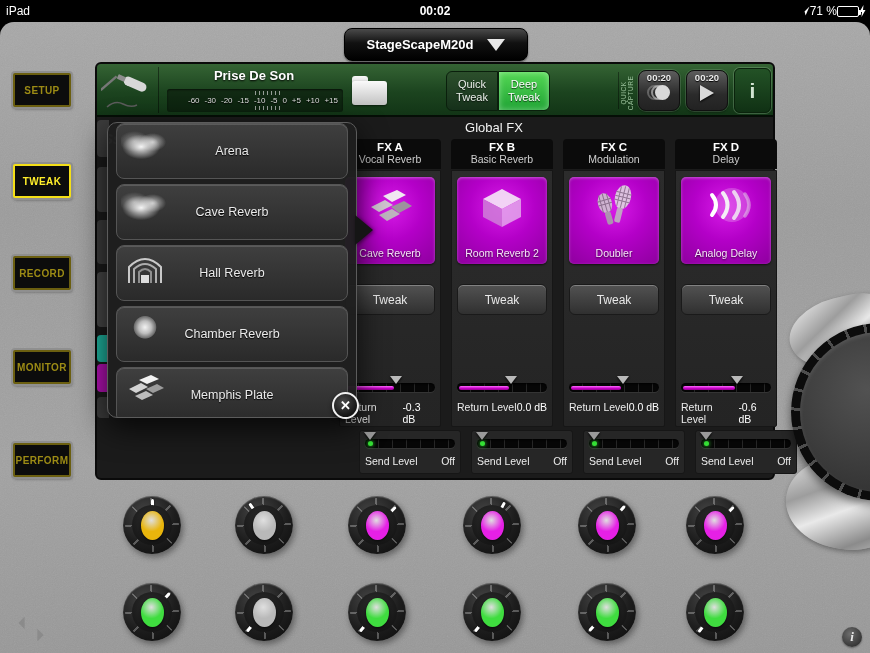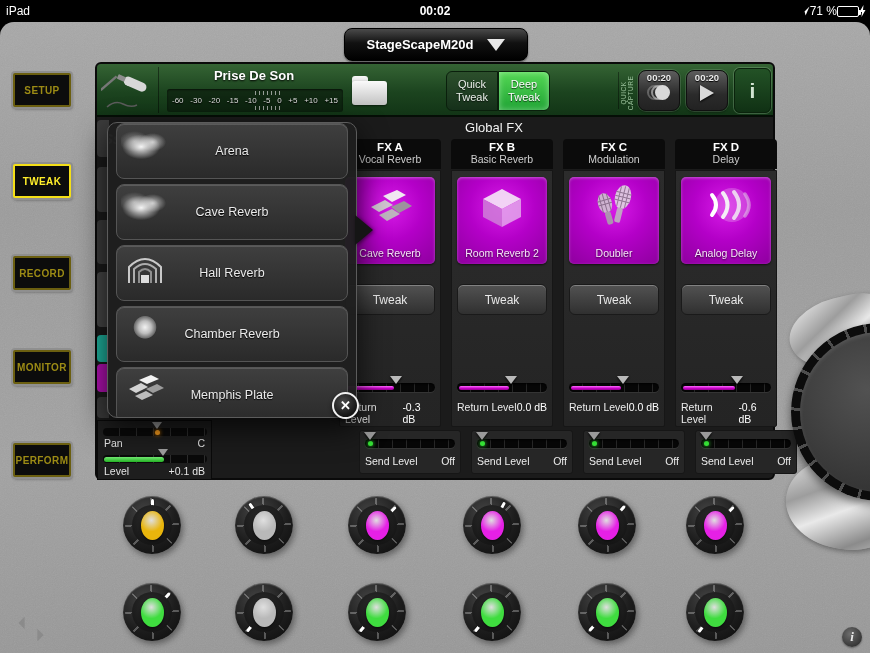--- a/index.html
+++ b/index.html
@@ -40,21 +40,21 @@
   #content { position:absolute; left:95px; top:62px; width:680px; height:418px;
     background:#1b1b1b; border:2px solid #0a0a0a; border-radius:6px; overflow:visible; }
 
   
   #greenbar { position:absolute; left:0; top:0; width:676px; height:53px;
     background:linear-gradient(180deg,#356434,#1c441f 55%,#123516); border-bottom:2px solid #050e06; border-radius:4px 4px 0 0; }
   #micbox { position:absolute; left:4px; top:3px; width:58px; height:46px; border-right:1px solid rgba(0,0,0,.45); }
   #chan-title { position:absolute; left:66px; top:4px; width:182px; text-align:center;
     color:#fff; font-size:13px; font-weight:bold; text-shadow:0 1px 2px #000; }
   #meter { position:absolute; left:70px; top:25px; width:176px; height:23px;
-    background:rgba(0,0,0,.38); border-radius:3px; box-shadow:inset 0 1px 2px rgba(0,0,0,.6); }
+    background:rgba(0,0,0,.38); border-radius:3px; box-shadow:inset 0 1px 2px rgba(0,0,0,.6);padding-left:16px; }
   #meter .ticks { display:flex; justify-content:space-between; padding:7px 5px 0 5px;
     color:#ddd; font-size:8px; text-shadow:0 1px 1px #000; }
   #meter .comb { position:absolute; left:88px; top:2px; width:26px; height:4px;
     background:repeating-linear-gradient(90deg,#cfcfcf 0 1px,transparent 1px 4px); opacity:.7; }
   #meter .comb.bottom { top:auto; bottom:2px; }
   #folderbtn { position:absolute; left:253px; top:7px; width:40px; height:39px; cursor:pointer; }
   #folderbtn .body { position:absolute; left:2px; top:10px; width:35px; height:24px; border-radius:3px;
     background:linear-gradient(180deg,#fafafa,#c2c2c2); box-shadow:0 1px 2px rgba(0,0,0,.5); }
   #folderbtn .tab { position:absolute; left:2px; top:5px; width:16px; height:8px; border-radius:3px 3px 0 0;
     background:linear-gradient(180deg,#fafafa,#d5d5d5); }
@@ -510,38 +510,20 @@
 
   <div id="sss">Sss</div>
   <div class="sliver" style="top:56px;height:37px"></div>
   <div class="sliver" style="top:103px;height:45px"></div>
   <div class="sliver" style="top:156px;height:44px"></div>
   <div class="sliver" style="top:208px;height:55px;background:#474747"></div>
   <div class="sliver" style="top:271px;height:27px;background:#1fb5a0"></div>
   <div class="sliver" style="top:300px;height:28px;background:#b511b5"></div>
   <div class="sliver" style="top:333px;height:21px"></div>
 
-  <div id="panlevel">
-    <div id="pan-slider" style="--pos: 52;">
-      <span class="dot"></span>
-      <span class="thumb"></span>
-    </div>
-    <div class="row-label" style="top:16px">
-      <span>Pan</span>
-      <span>C</span>
-    </div>
-    <div id="level-slider" style="--fill: 58;">
-      <span class="fill"></span>
-      <span class="thumb"></span>
-    </div>
-    <div class="row-label" style="top:44px">
-      <span>Level</span>
-      <span>+0.1 dB</span>
-    </div>
-  </div>
 
   <div id="popup">
     <div class="p-item">
       <div class="p-ic ic-cloud"></div>
       <div class="p-label">Arena</div>
     </div>
     <div class="p-item">
       <div class="p-ic ic-cloud"></div>
       <div class="p-label">Cave Reverb</div>
     </div>

